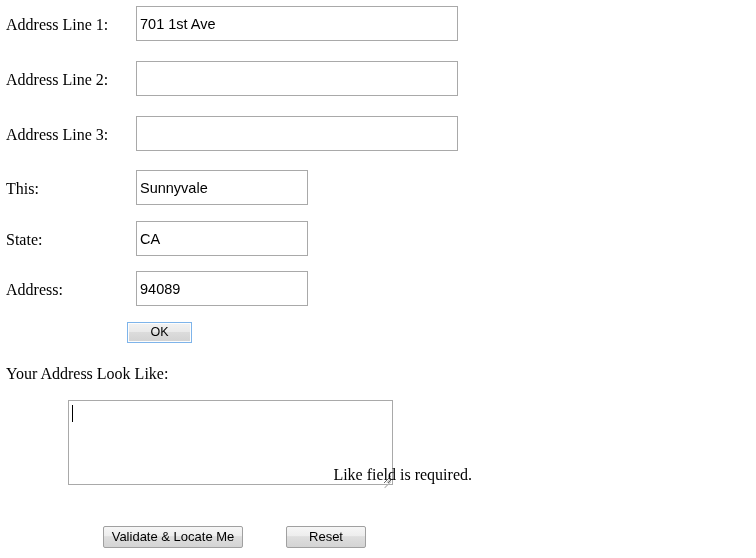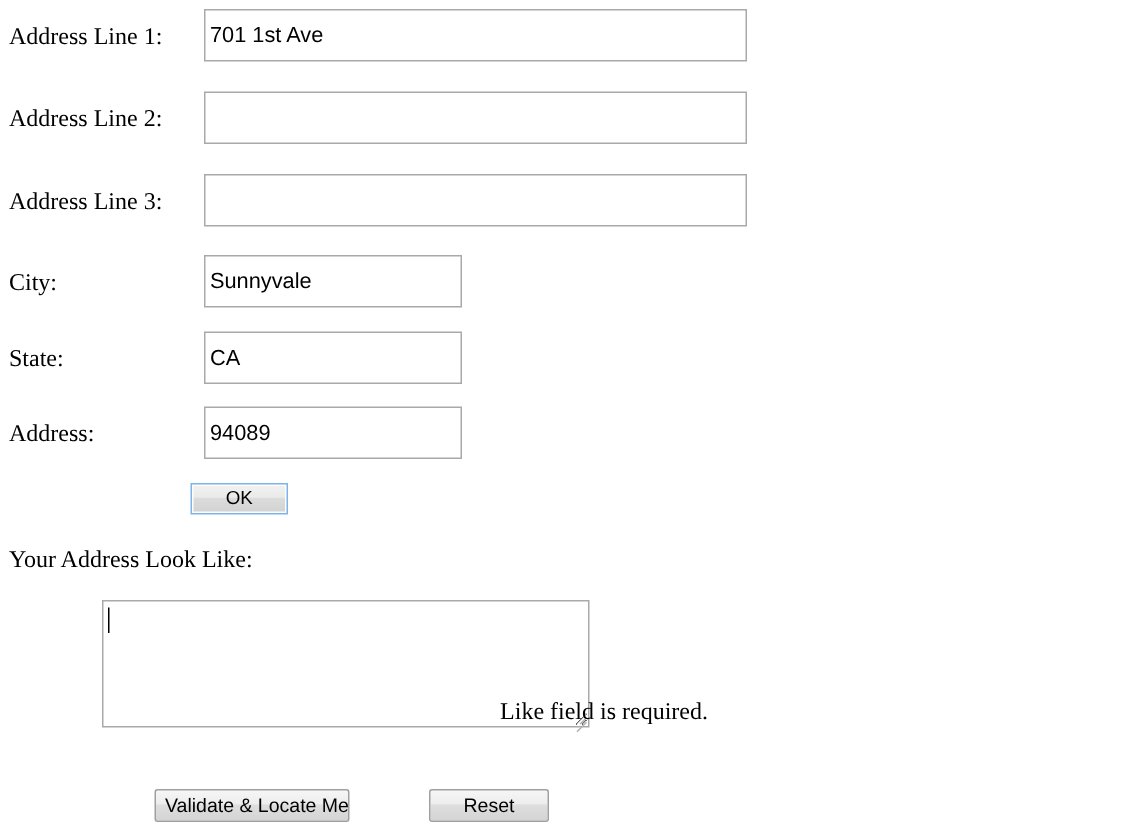--- a/index.html
+++ b/index.html
@@ -50,21 +50,21 @@
     padding: 2px 3px;
     border: 1px solid #a9a9a9;
     background: #ffffff;
     font-family: "Liberation Sans", "DejaVu Sans", sans-serif;
     font-size: 14.5px;
     line-height: 29px;
     color: #000;
     outline: none;
     border-radius: 0;
   }
-  .text-input.wide { left: 136px; width: 362px; }
+  .text-input.wide { left: 136px; width: 322px; }
   .text-input.narrow { left: 136px; width: 172px; }
 
   
   #row-address1 { top: 6px; }
   #row-address2 { top: 61px; padding-left: 36px; }
   #row-address3 { top: 116px; }
   #row-city     { top: 170px; }
   #row-state    { top: 221px; }
   #row-zipcode  { top: 271px; }
 
@@ -181,21 +181,21 @@
     background: linear-gradient(to bottom, #f6f6f6 0%, #ededed 45%, #dedede 48%, #d4d4d4 100%);
     font-family: "Liberation Sans", "DejaVu Sans", sans-serif;
     font-size: 13px;
     line-height: 18px;
     text-align: center;
     color: #000;
     padding: 0 6px;
     cursor: default;
     white-space: nowrap;
   }
-  #btn-validate { left: 103px; top: 526px; width: 130px; }
+  #btn-validate { left: 103px; top: 526px; width: 140px; }
   #btn-reset    { left: 286px; top: 526px; width: 80px; }
 </style>
 </head>
 <body>
 
 <div class="page">
 
   <div class="field-row" id="row-address1">
     <label class="field-label">Address Line 1:</label>
     <input class="text-input wide" type="text" value="701 1st Ave" style="">
@@ -205,21 +205,21 @@
     <label class="field-label">Address Line 2:</label>
     <input class="text-input wide" type="text" value="" style="">
   </div>
 
   <div class="field-row" id="row-address3">
     <label class="field-label">Address Line 3:</label>
     <input class="text-input wide" type="text" value="" style="">
   </div>
 
   <div class="field-row" id="row-city">
-    <label class="field-label">City:</label>
+    <label class="field-label">This:</label>
     <input class="text-input narrow" type="text" value="Sunnyvale" style="">
   </div>
 
   <div class="field-row" id="row-state">
     <label class="field-label">State:</label>
     <input class="text-input narrow" type="text" value="CA" style="">
   </div>
 
   <div class="field-row" id="row-zipcode">
     <label class="field-label">Address:</label>

